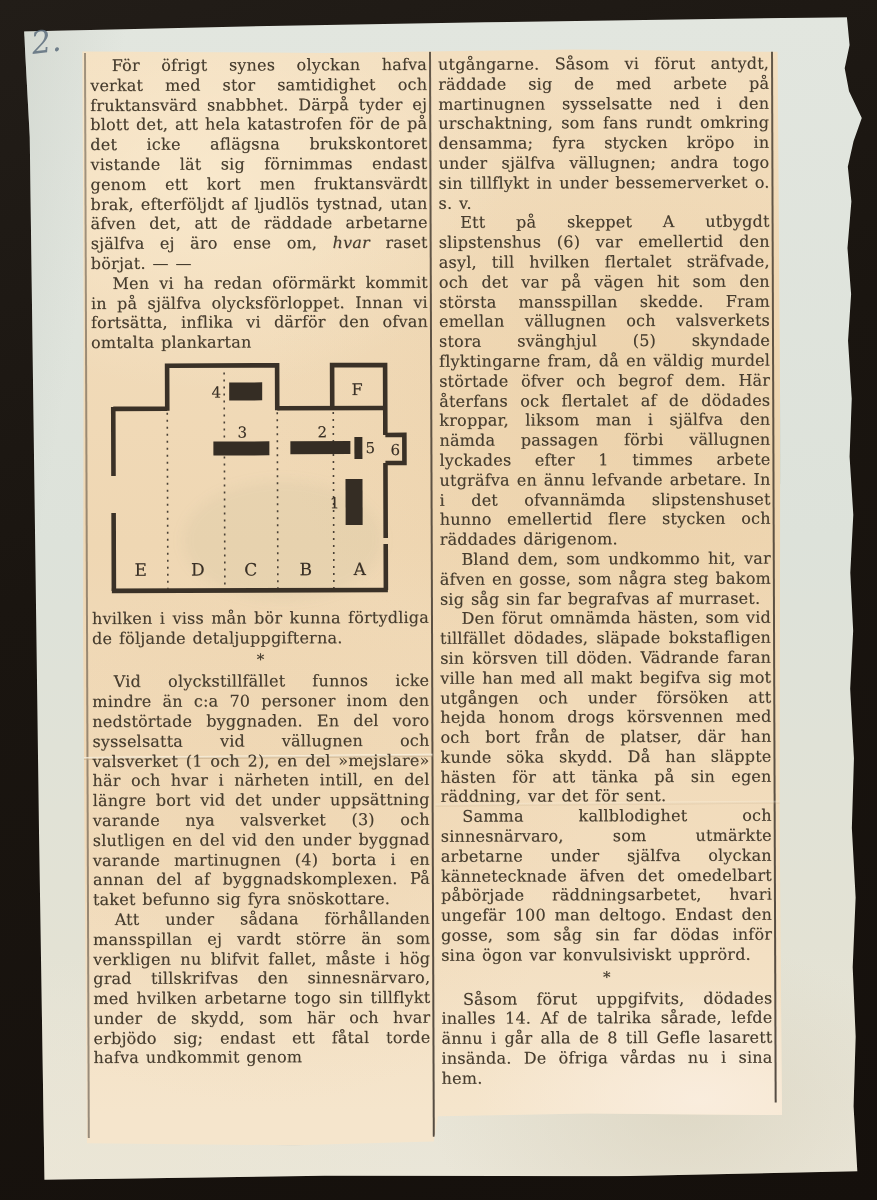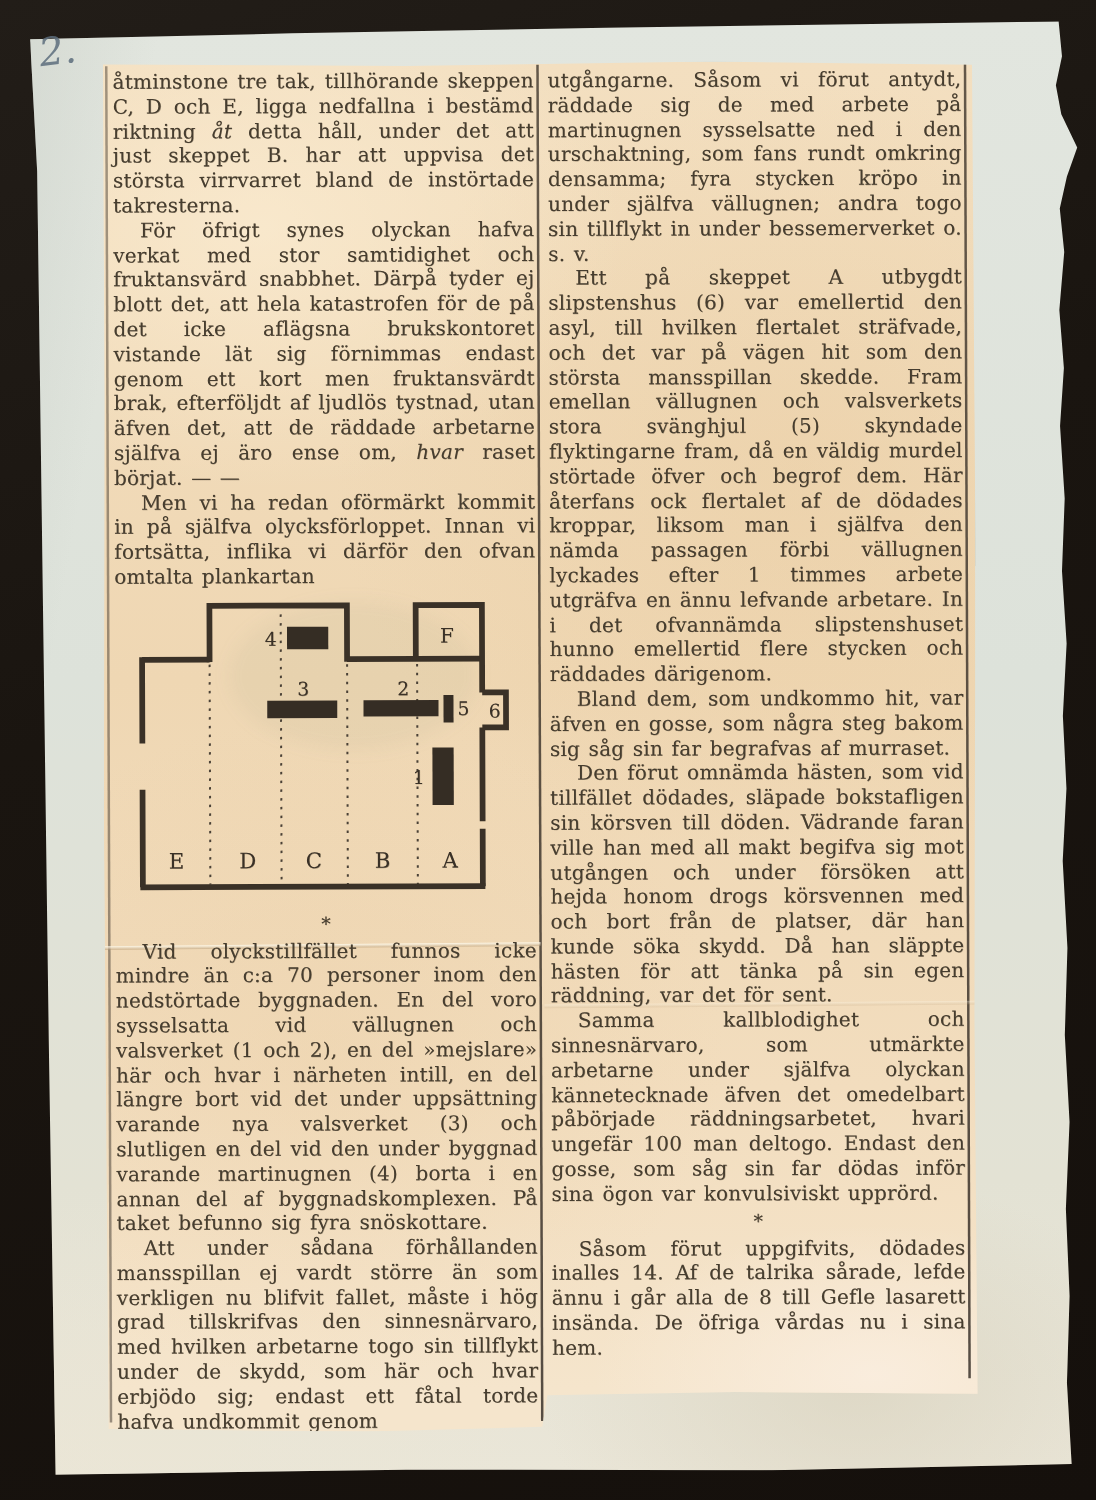--- a/index.html
+++ b/index.html
@@ -83,21 +83,20 @@
   <div class="clipping">
     <div class="ghost ghost2"></div>
     <div class="rule rule-left"></div>
     <div class="rule rule-center"></div>
     <div class="rule rule-right"></div>
     <div class="seam"></div>
     <div class="seam seam-right"></div>
 
     <div class="col col-left">
       <div>
-          <p>åtminstone tre tak, tillhörande skeppen C, D och E, ligga nedfallna i bestämd riktning <i>åt</i> detta håll, under det att just skeppet B. har att uppvisa det största virrvarret bland de instörtade takresterna.</p>
           <p class="indent">För öfrigt synes olyckan hafva verkat med stor samtidighet och fruktansvärd snabbhet.  Därpå tyder ej blott det, att hela katastrofen för de på det icke aflägsna brukskontoret vistande lät sig förnimmas endast genom ett kort men fruktansvärdt brak, efterföljdt af ljudlös tystnad, utan äfven det, att de räddade arbetarne själfva ej äro ense om, <i>hvar</i> raset börjat. — —</p>
           <p class="indent">Men vi ha redan oförmärkt kommit in på själfva olycksförloppet.  Innan vi fortsätta, inflika vi därför den ofvan omtalta plankartan</p>
         </div>
 
       <figure class="diagram-fig" style="margin-top:8px">
         <svg viewBox="0 0 302 238" width="302" height="238">
 
           <g stroke="#4a4136" stroke-width="1.6" stroke-dasharray="2 5" fill="none">
             <path d="M58,52 V228"></path>
             <path d="M115,12 V228"></path>
@@ -137,20 +136,23 @@
             <text x="248" y="35" text-anchor="middle" font-size="16">F</text>
             <text x="31" y="215" text-anchor="middle">E</text>
             <text x="88" y="215" text-anchor="middle">D</text>
             <text x="141" y="215" text-anchor="middle">C</text>
             <text x="196" y="215" text-anchor="middle">B</text>
             <text x="250" y="215" text-anchor="middle">A</text>
           </g>
         </svg>
       </figure>
 
+      <div>
+          <p>hvilken i viss mån bör kunna förtydliga de följande detaljuppgifterna.</p>
+        </div>
       <div class="sep">*</div>
       <div>
           <p class="indent">Vid olyckstillfället funnos icke mindre än c:a 70 personer inom den nedstörtade byggnaden.  En del voro sysselsatta vid vällugnen och valsverket (1 och 2), en del »mejslare» här och hvar i närheten intill, en del längre bort vid det under uppsättning varande nya valsverket (3) och slutligen en del vid den under byggnad varande martinugnen (4) borta i en annan del af byggnadskomplexen.  På taket befunno sig fyra snöskottare.</p>
           <p class="indent">Att under sådana förhållanden mansspillan ej vardt större än som verkligen nu blifvit fallet, måste i hög grad tillskrifvas den sinnesnärvaro, med hvilken arbetarne togo sin tillflykt under de skydd, som här och hvar erbjödo sig; endast ett fåtal torde hafva undkommit genom</p>
         </div>
     </div>
 
     <div class="col col-right">
       <div>
           <p>utgångarne.  Såsom vi förut antydt, räddade sig de med arbete på martinugnen sysselsatte ned i den urschaktning, som fans rundt omkring densamma; fyra stycken kröpo in under själfva vällugnen; andra togo sin tillflykt in under bessemerverket o. s. v.</p>

